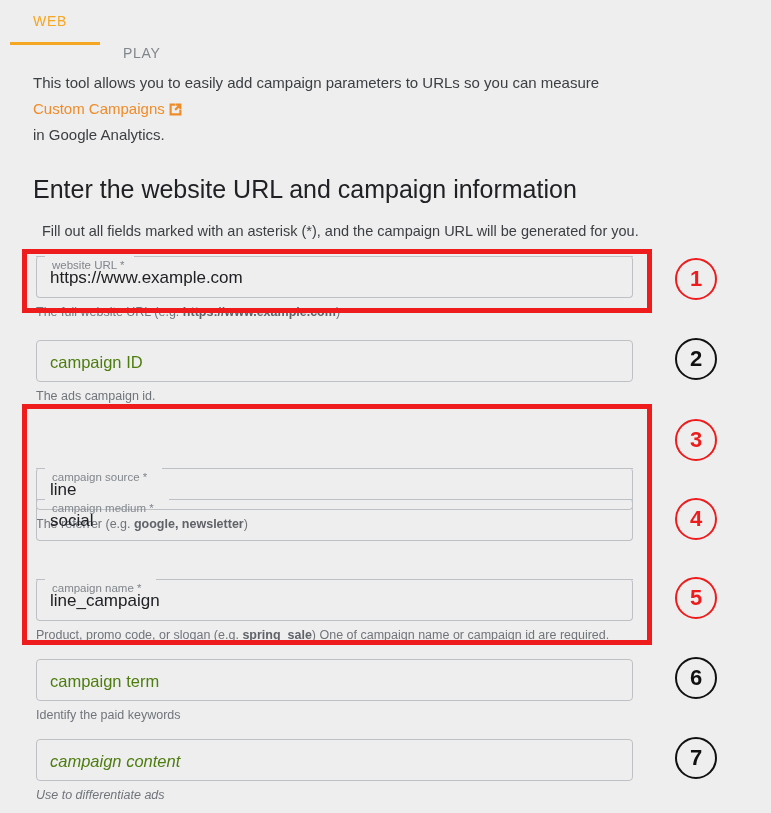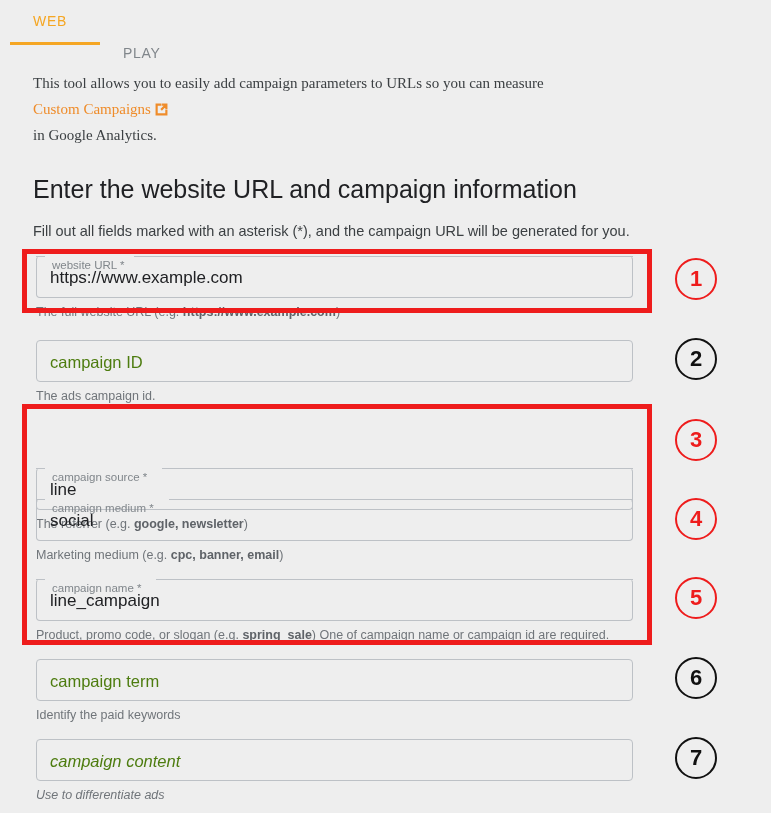--- a/index.html
+++ b/index.html
@@ -48,21 +48,20 @@
 
   
   .intro {
     position: absolute;
     left: 33px;
     top: 71px;
     width: 640px;
     font-size: 15px;
     line-height: 24px;
     color: #3c4043;
-    font-family: Liberation Serif, serif;
   }
   .intro-line2 { margin-top: 2px; }
   .link {
     color: #ef8c2a;
     text-decoration: none;
     cursor: pointer;
   }
   .ext-icon {
     display: inline-block;
     vertical-align: -2px;
@@ -74,21 +73,21 @@
     position: absolute;
     left: 33px;
     top: 175px;
     font-size: 25px;
     font-weight: 400;
     color: #202124;
     letter-spacing: 0;
   }
   .subtitle {
     position: absolute;
-    left: 33px;
+    left: 42px;
     top: 223px;
     font-size: 14.5px;
     color: #3c4043;
   }
 
   
   .field {
     position: absolute;
     left: 36px;
     width: 597px;
@@ -225,21 +224,20 @@
       </div>
       <div class="helper">The referrer (e.g. <b>google, newsletter</b>)</div>
     </div>
     <div class="field" style="top: 499px;">
       <div class="field-box notched">
         <div class="notch-left"></div>
         <div class="notch-right" style="width: 464px;"></div>
         <div class="float-label">campaign medium *</div>
         <div class="field-value">social</div>
       </div>
-      <div class="helper">Marketing medium (e.g. <b>cpc, banner, email</b>)</div>
     </div>
     <div class="field" style="top: 579px;">
       <div class="field-box notched">
         <div class="notch-left"></div>
         <div class="notch-right" style="width: 477px;"></div>
         <div class="float-label">campaign name *</div>
         <div class="field-value">line_campaign</div>
       </div>
       <div class="helper">Product, promo code, or slogan (e.g. <b>spring_sale</b>) One of campaign name or campaign id are required.</div>
     </div>

